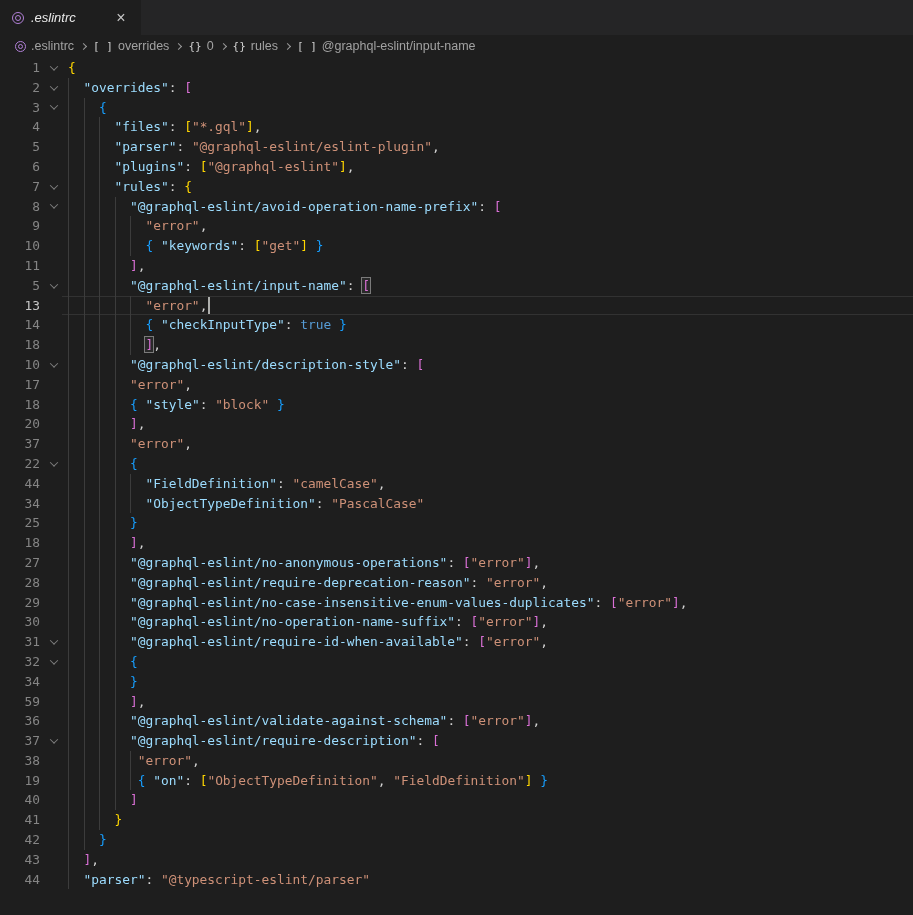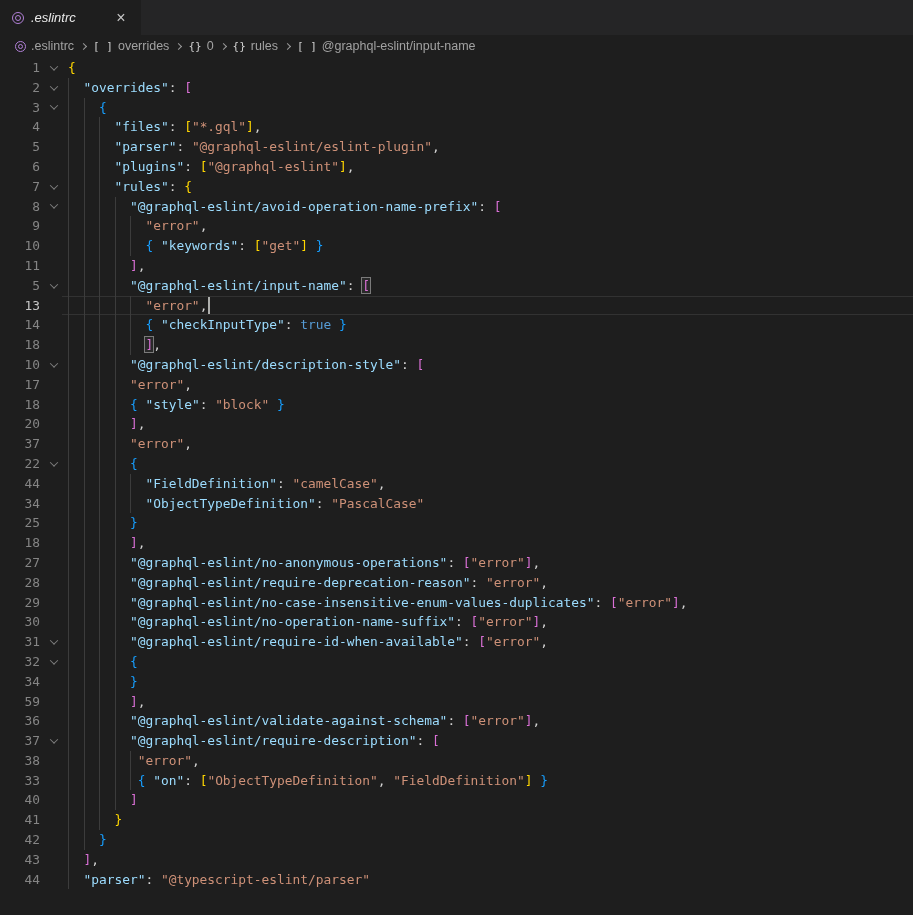--- a/index.html
+++ b/index.html
@@ -391,21 +391,21 @@
       <div class="guide" style="left: 130.024px;"></div>
       <div class="num">38</div>
       <div class="content"><span style="color: rgb(212, 212, 212);">         </span><span style="color: rgb(206, 145, 120);">"error"</span><span style="color: rgb(212, 212, 212);">,</span></div>
     </div>
     <div class="line">
       <div class="guide" style="left: 68px;"></div>
       <div class="guide" style="left: 83.506px;"></div>
       <div class="guide" style="left: 99.012px;"></div>
       <div class="guide" style="left: 114.518px;"></div>
       <div class="guide" style="left: 130.024px;"></div>
-      <div class="num">33</div>
+      <div class="num">19</div>
       <div class="content"><span style="color: rgb(212, 212, 212);">         </span><span style="color: rgb(23, 159, 255);">{</span><span style="color: rgb(212, 212, 212);"> </span><span style="color: rgb(156, 220, 254);">"on"</span><span style="color: rgb(212, 212, 212);">: </span><span style="color: rgb(255, 215, 0);">[</span><span style="color: rgb(206, 145, 120);">"ObjectTypeDefinition"</span><span style="color: rgb(212, 212, 212);">, </span><span style="color: rgb(206, 145, 120);">"FieldDefinition"</span><span style="color: rgb(255, 215, 0);">]</span><span style="color: rgb(212, 212, 212);"> </span><span style="color: rgb(23, 159, 255);">}</span></div>
     </div>
     <div class="line">
       <div class="guide" style="left: 68px;"></div>
       <div class="guide" style="left: 83.506px;"></div>
       <div class="guide" style="left: 99.012px;"></div>
       <div class="guide" style="left: 114.518px;"></div>
       <div class="num">40</div>
       <div class="content"><span style="color: rgb(212, 212, 212);">        </span><span style="color: rgb(218, 112, 214);">]</span></div>
     </div>

